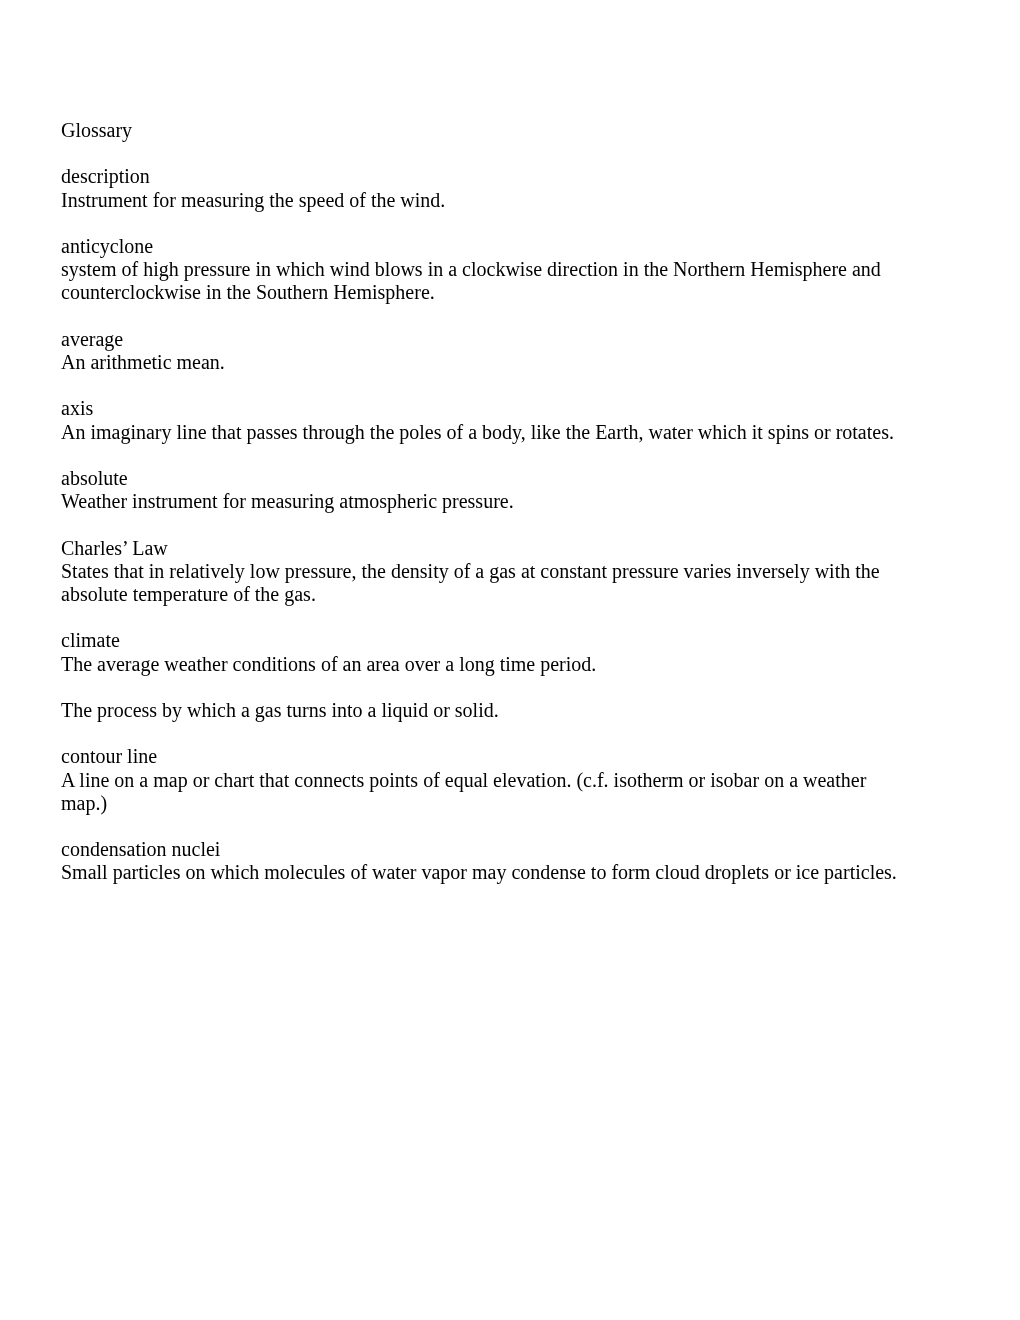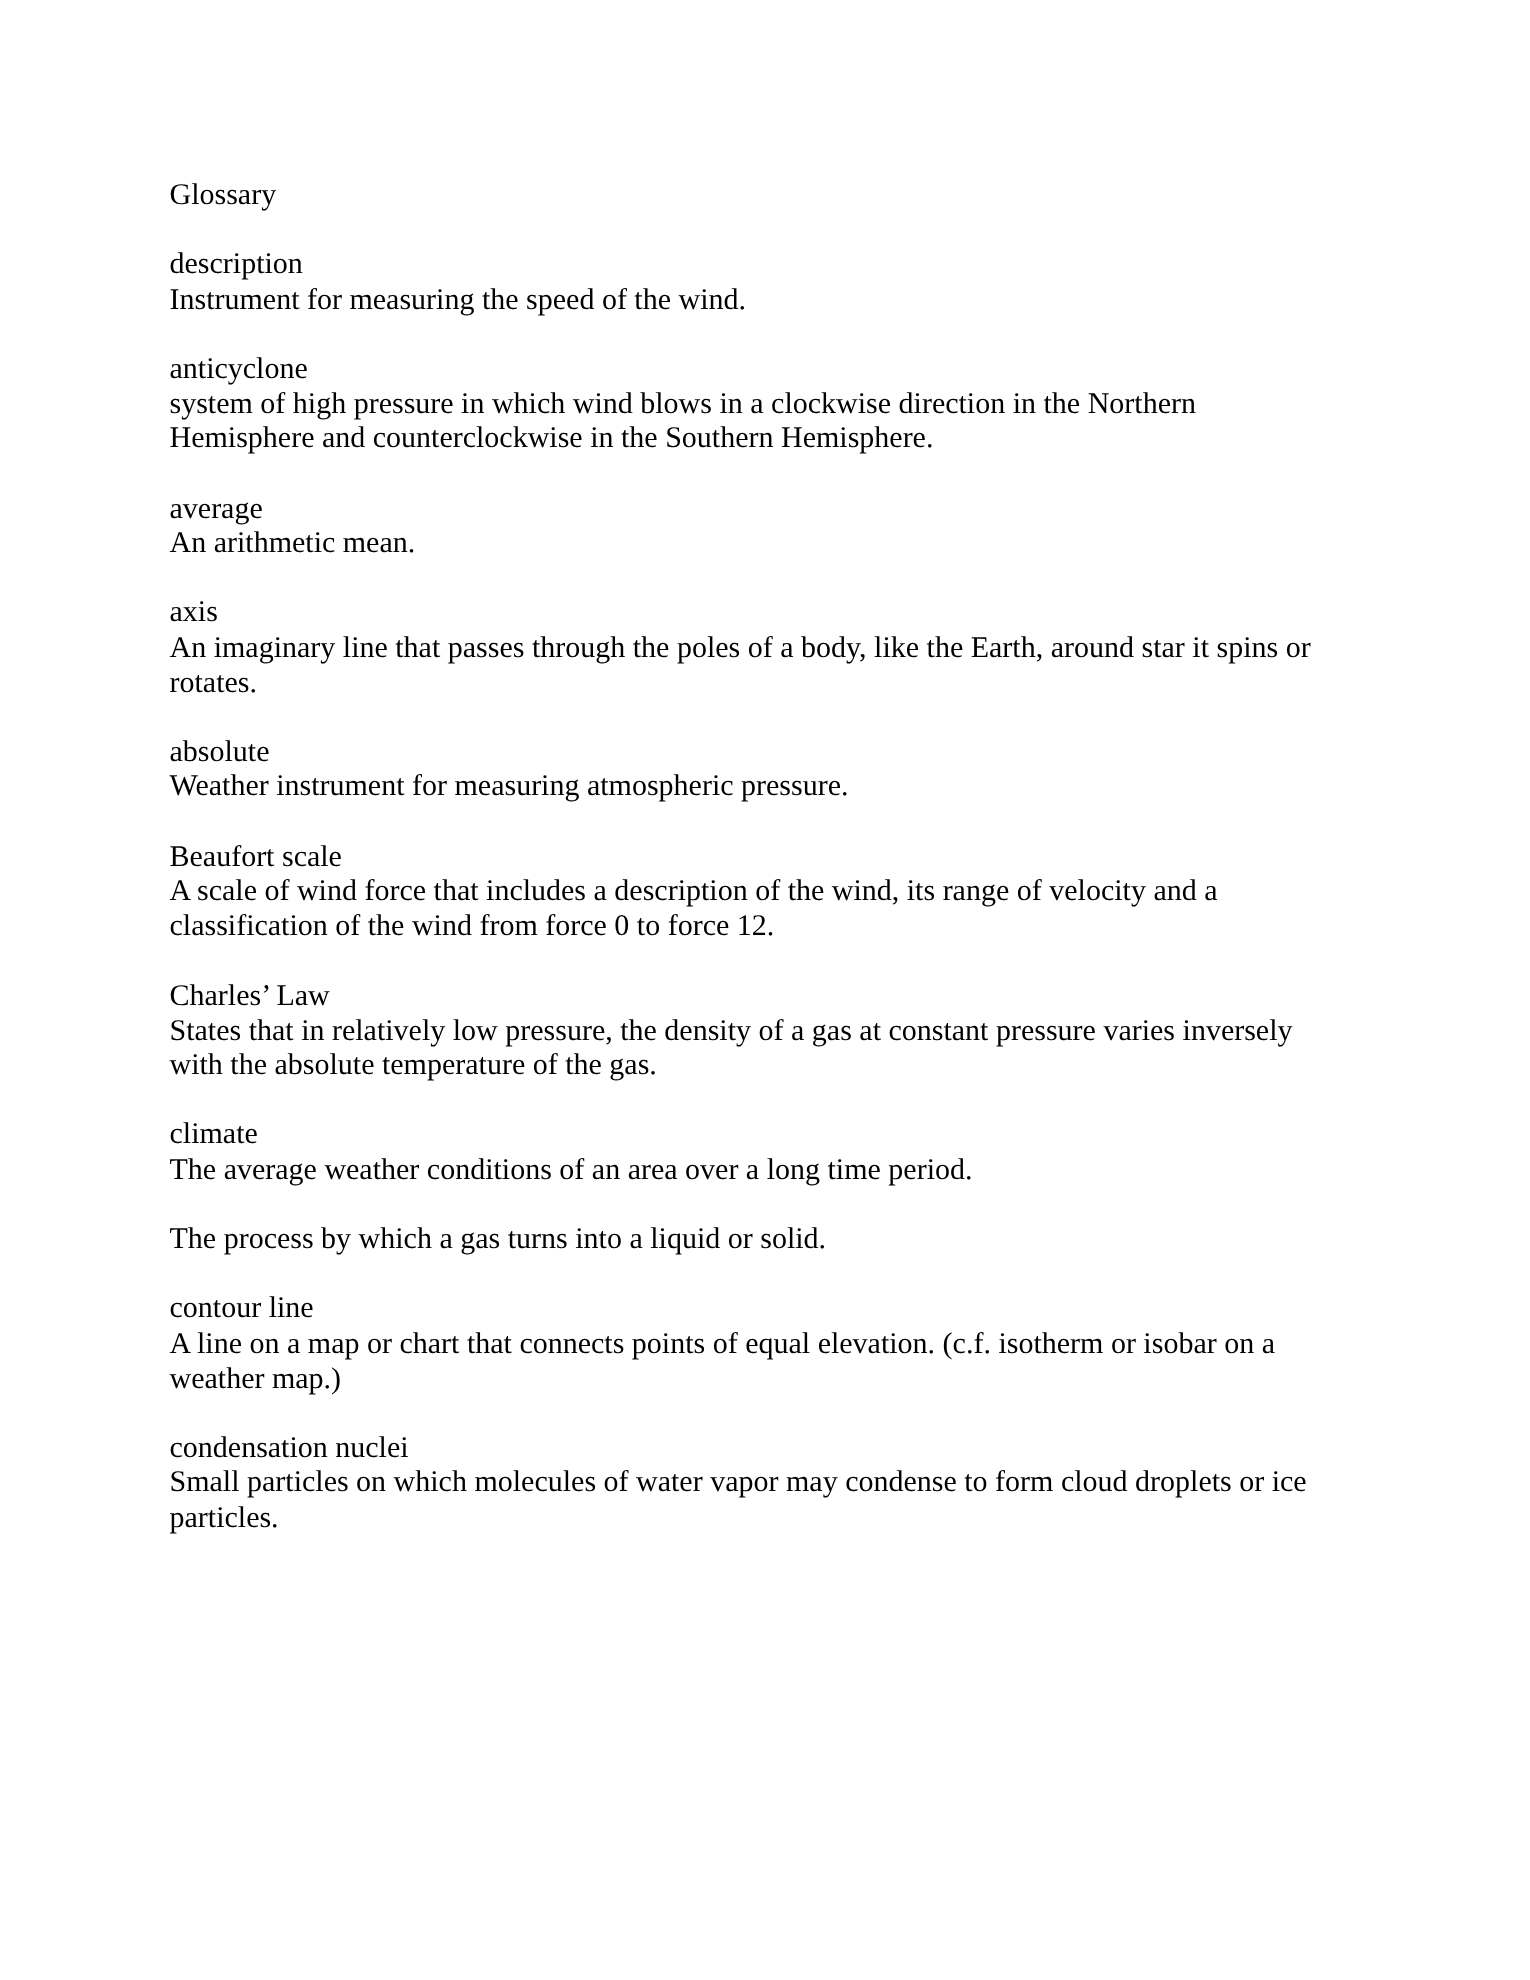--- a/index.html
+++ b/index.html
@@ -7,21 +7,21 @@
     padding: 0;
     background: #ffffff;
   }
   .doc-page {
     position: relative;
     width: 1020px;
     height: 1320px;
     background: #ffffff;
     overflow: hidden;
     box-sizing: border-box;
-    padding: 119px 123px 0 113px;
+    padding: 119px 123px 0 61px;
     font-family: "Liberation Serif", "DejaVu Serif", serif;
     font-size: 20px;
     line-height: 23.2px;
     color: #000000;
   }
   .doc-title {
     margin: 0 0 23.2px 0;
   }
   .glossary-entry {
     margin: 0 0 23.2px 0;
@@ -49,32 +49,28 @@
   </div>
 
 
   <div class="glossary-entry">
     <p class="term">average</p>
     <p class="definition">An arithmetic mean.</p>
   </div>
 
   <div class="glossary-entry">
     <p class="term">axis</p>
-    <p class="definition">An imaginary line that passes through the poles of a body, like the Earth, around star it spins or rotates.</p>
+    <p class="definition">An imaginary line that passes through the poles of a body, like the Earth, water which it spins or rotates.</p>
   </div>
 
   <div class="glossary-entry">
     <p class="term">absolute</p>
     <p class="definition">Weather instrument for measuring atmospheric pressure.</p>
   </div>
 
-  <div class="glossary-entry">
-    <p class="term">Beaufort scale</p>
-    <p class="definition">A scale of wind force that includes a description of the wind, its range of velocity and a classification of the wind from force 0 to force 12.</p>
-  </div>
 
   <div class="glossary-entry">
     <p class="term">Charles’ Law</p>
     <p class="definition">States that in relatively low pressure, the density of a gas at constant pressure varies inversely with the absolute temperature of the gas.</p>
   </div>
 
   <div class="glossary-entry">
     <p class="term">climate</p>
     <p class="definition">The average weather conditions of an area over a long time period.</p>
   </div>

